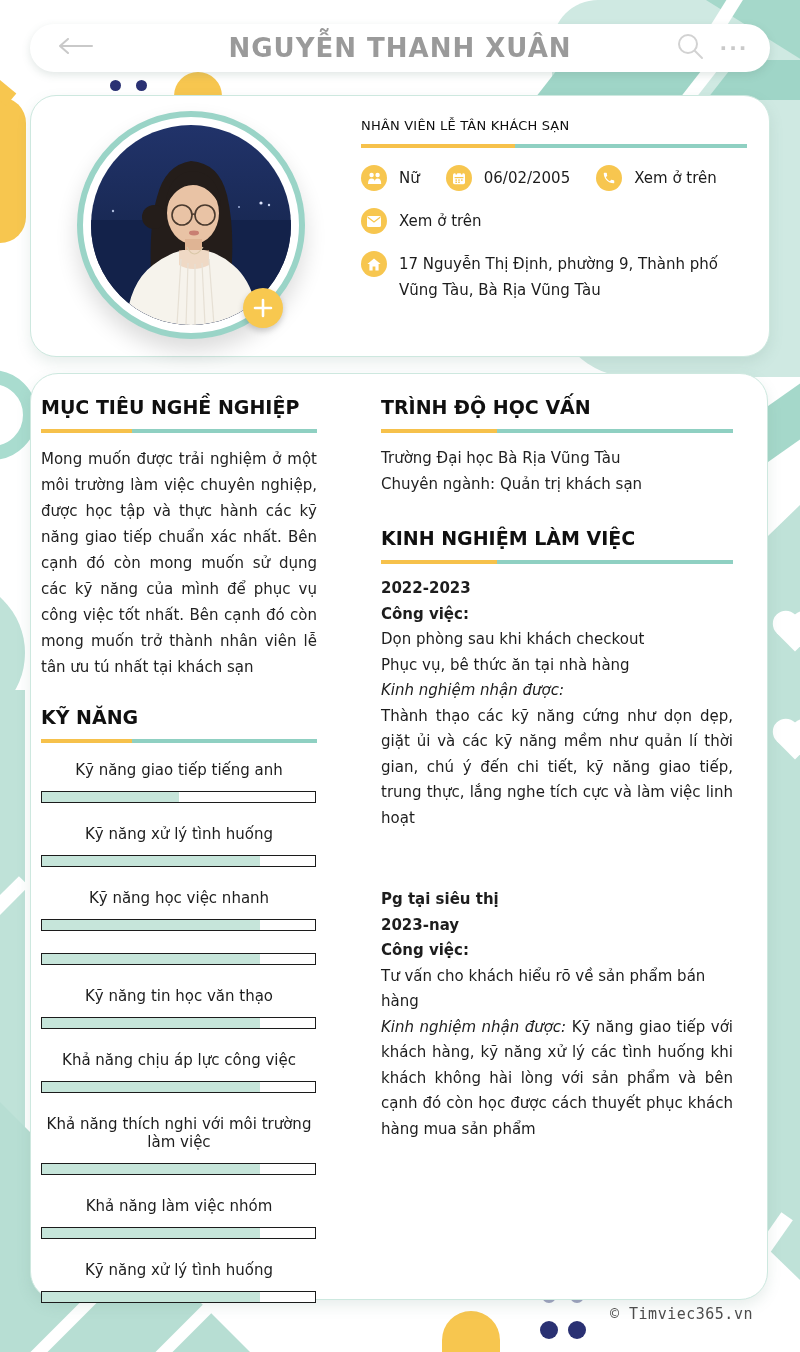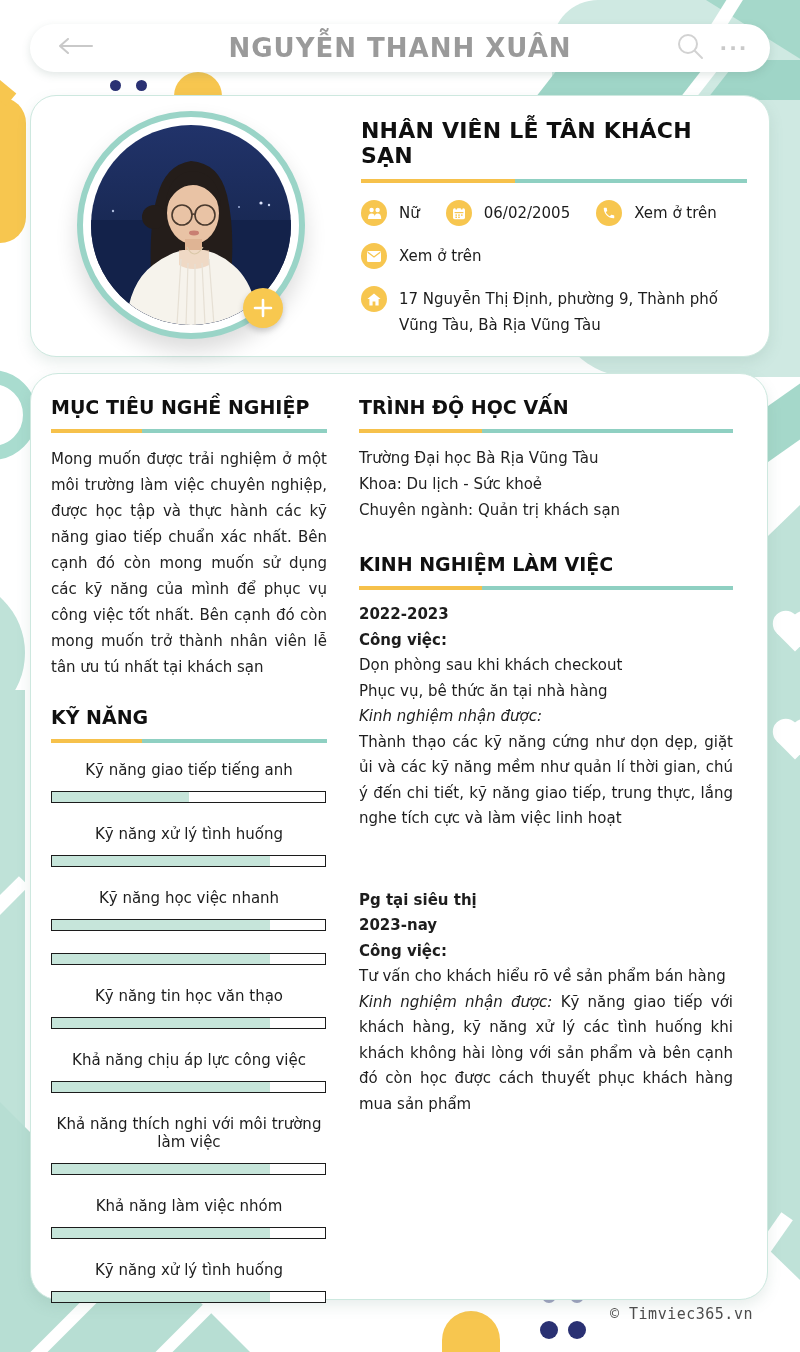--- a/index.html
+++ b/index.html
@@ -48,30 +48,30 @@
                  font-size:26px;font-weight:bold;color:#9a9a9a;letter-spacing:1px;white-space:nowrap;}
   .iconbtn{position:absolute;top:0;height:48px;display:flex;align-items:center;justify-content:center;cursor:pointer;}
   .back{left:18px;width:56px;}
   .search{right:58px;width:44px;}
   .more{right:16px;width:40px;color:#c9c9c9;font-size:20px;letter-spacing:2px;font-weight:bold;}
   
   .card{position:absolute;z-index:2;left:30px;background:#ffffff;border:1px solid #cde8df;
         box-shadow:0 6px 14px rgba(100,140,130,.15);}
   .profile-card{top:95px;width:738px;height:260px;border-radius:26px;}
   .main-card{top:373px;width:738px;height:927px;border-radius:28px;box-sizing:border-box;
-             padding:22px 34px 0 20px;display:grid;grid-template-columns:276px auto;column-gap:32px;}
+             padding:22px 34px 0 10px;display:grid;grid-template-columns:276px auto;column-gap:64px;}
   
   .ring{position:absolute;left:46px;top:15px;width:228px;height:228px;border-radius:50%;
         border:6px solid #9ad4c7;box-sizing:border-box;background:#ffffff;box-shadow:0 12px 22px rgba(0,0,0,.14);}
   .photo{position:absolute;left:8px;top:8px;width:200px;height:200px;border-radius:50%;overflow:hidden;}
   .plusbtn{position:absolute;left:212px;top:192px;width:40px;height:40px;border-radius:50%;background:#f8c84f;
            display:flex;align-items:center;justify-content:center;box-shadow:0 3px 6px rgba(0,0,0,.18);cursor:pointer;z-index:4;}
   .plusbtn svg{display:block;}
   .info{position:absolute;left:330px;top:22px;width:386px;}
-  .jobtitle{font-size:22px;font-weight:bold;color:#0f0f0f;letter-spacing:.2px;}
+  .jobtitle{font-size:13px;font-weight:normal;color:#0f0f0f;letter-spacing:.2px;}
   .rule{display:flex;height:4px;margin-top:11px;}
   .rule .y{background:#f6c14b;}
   .rule .t{flex:1;background:#8fd0c2;}
   .rule.job .y{width:40%;}
   .rule.sec .y{width:33%;}
   .inforow{display:flex;align-items:flex-start;margin-top:17px;font-size:15px;color:#1c1c1c;}
   .inforow .item{display:flex;align-items:center;margin-right:26px;}
   .icircle{width:26px;height:26px;border-radius:50%;background:#f7c64f;display:flex;align-items:center;
            justify-content:center;margin-right:12px;flex:0 0 26px;}
   .addrtext{line-height:26px;width:345px;}
@@ -346,21 +346,20 @@
     </div>
 
     <div>
       <h2 class="sechead first">TRÌNH ĐỘ HỌC VẤN</h2>
       <div class="rule sec">
           <div class="y"></div>
           <div class="t"></div>
         </div>
       <div class="edu">
         <p class="line">Trường Đại học Bà Rịa Vũng Tàu</p>
-        <p class="line">Khoa: Du lịch - Sức khoẻ</p>
         <p class="line">Chuyên ngành: Quản trị khách sạn</p>
       </div>
 
       <h2 class="sechead" style="margin-top:30px">KINH NGHIỆM LÀM VIỆC</h2>
       <div class="rule sec">
           <div class="y"></div>
           <div class="t"></div>
         </div>
 
       <div class="exp">

